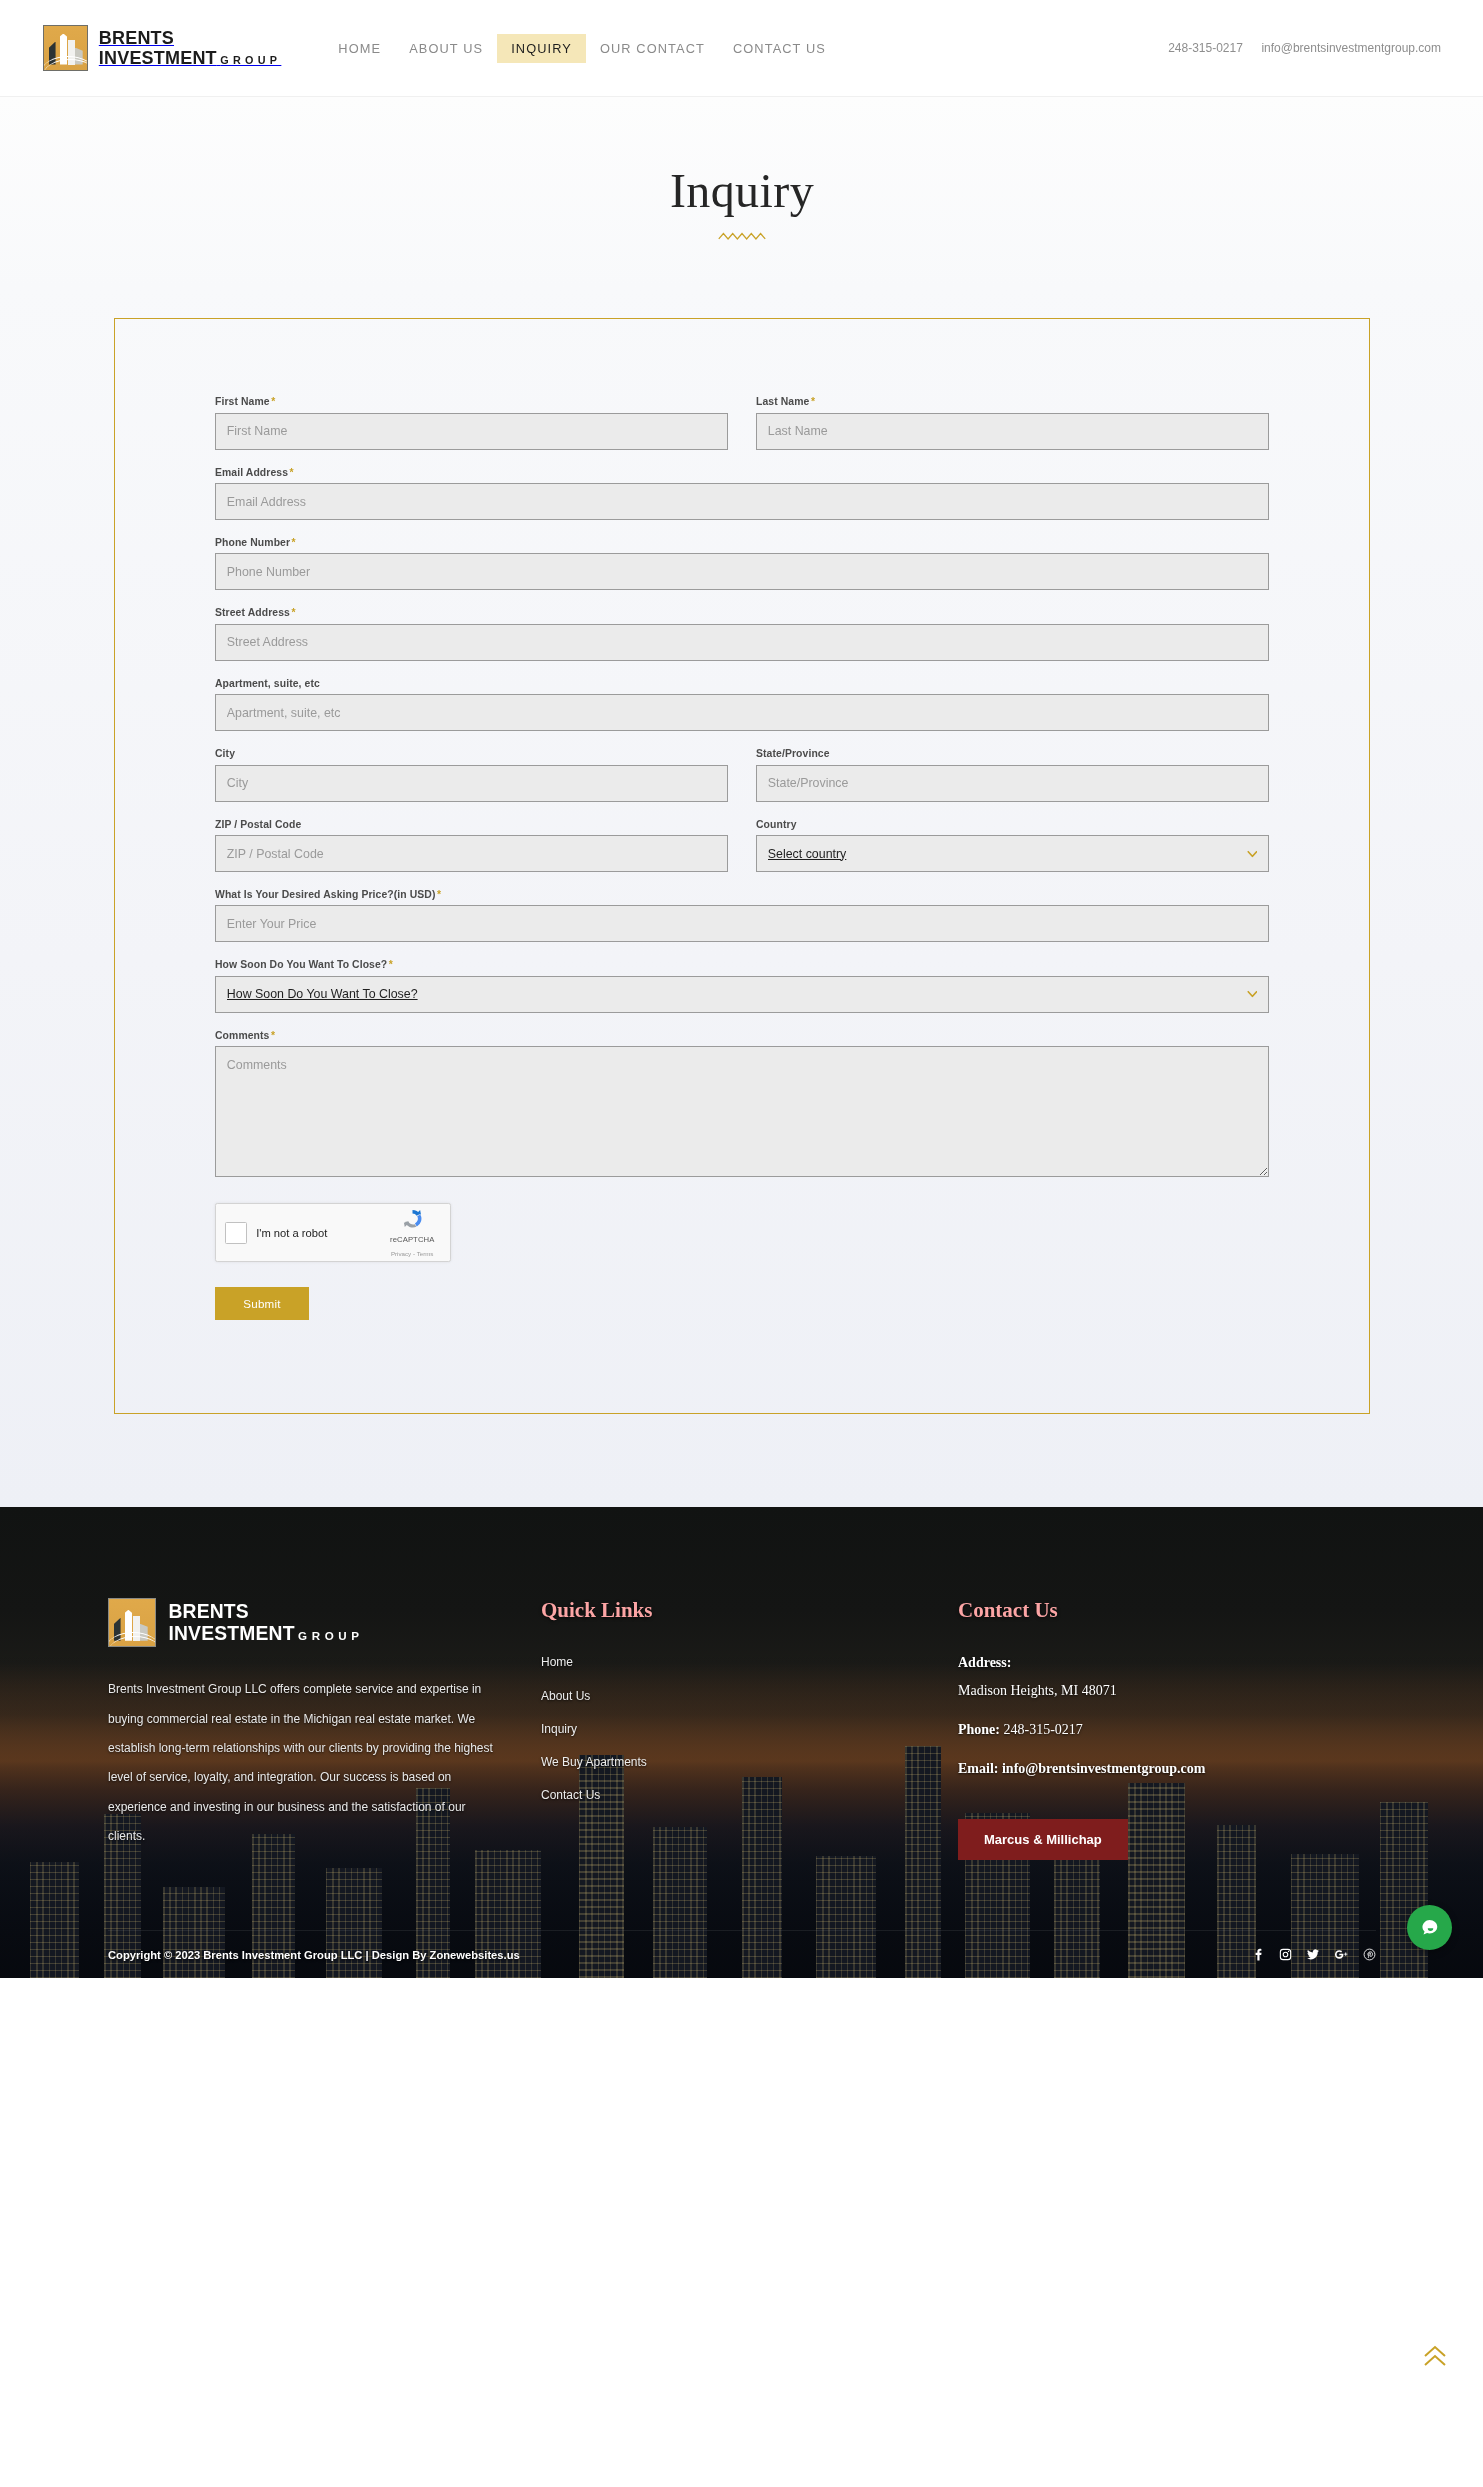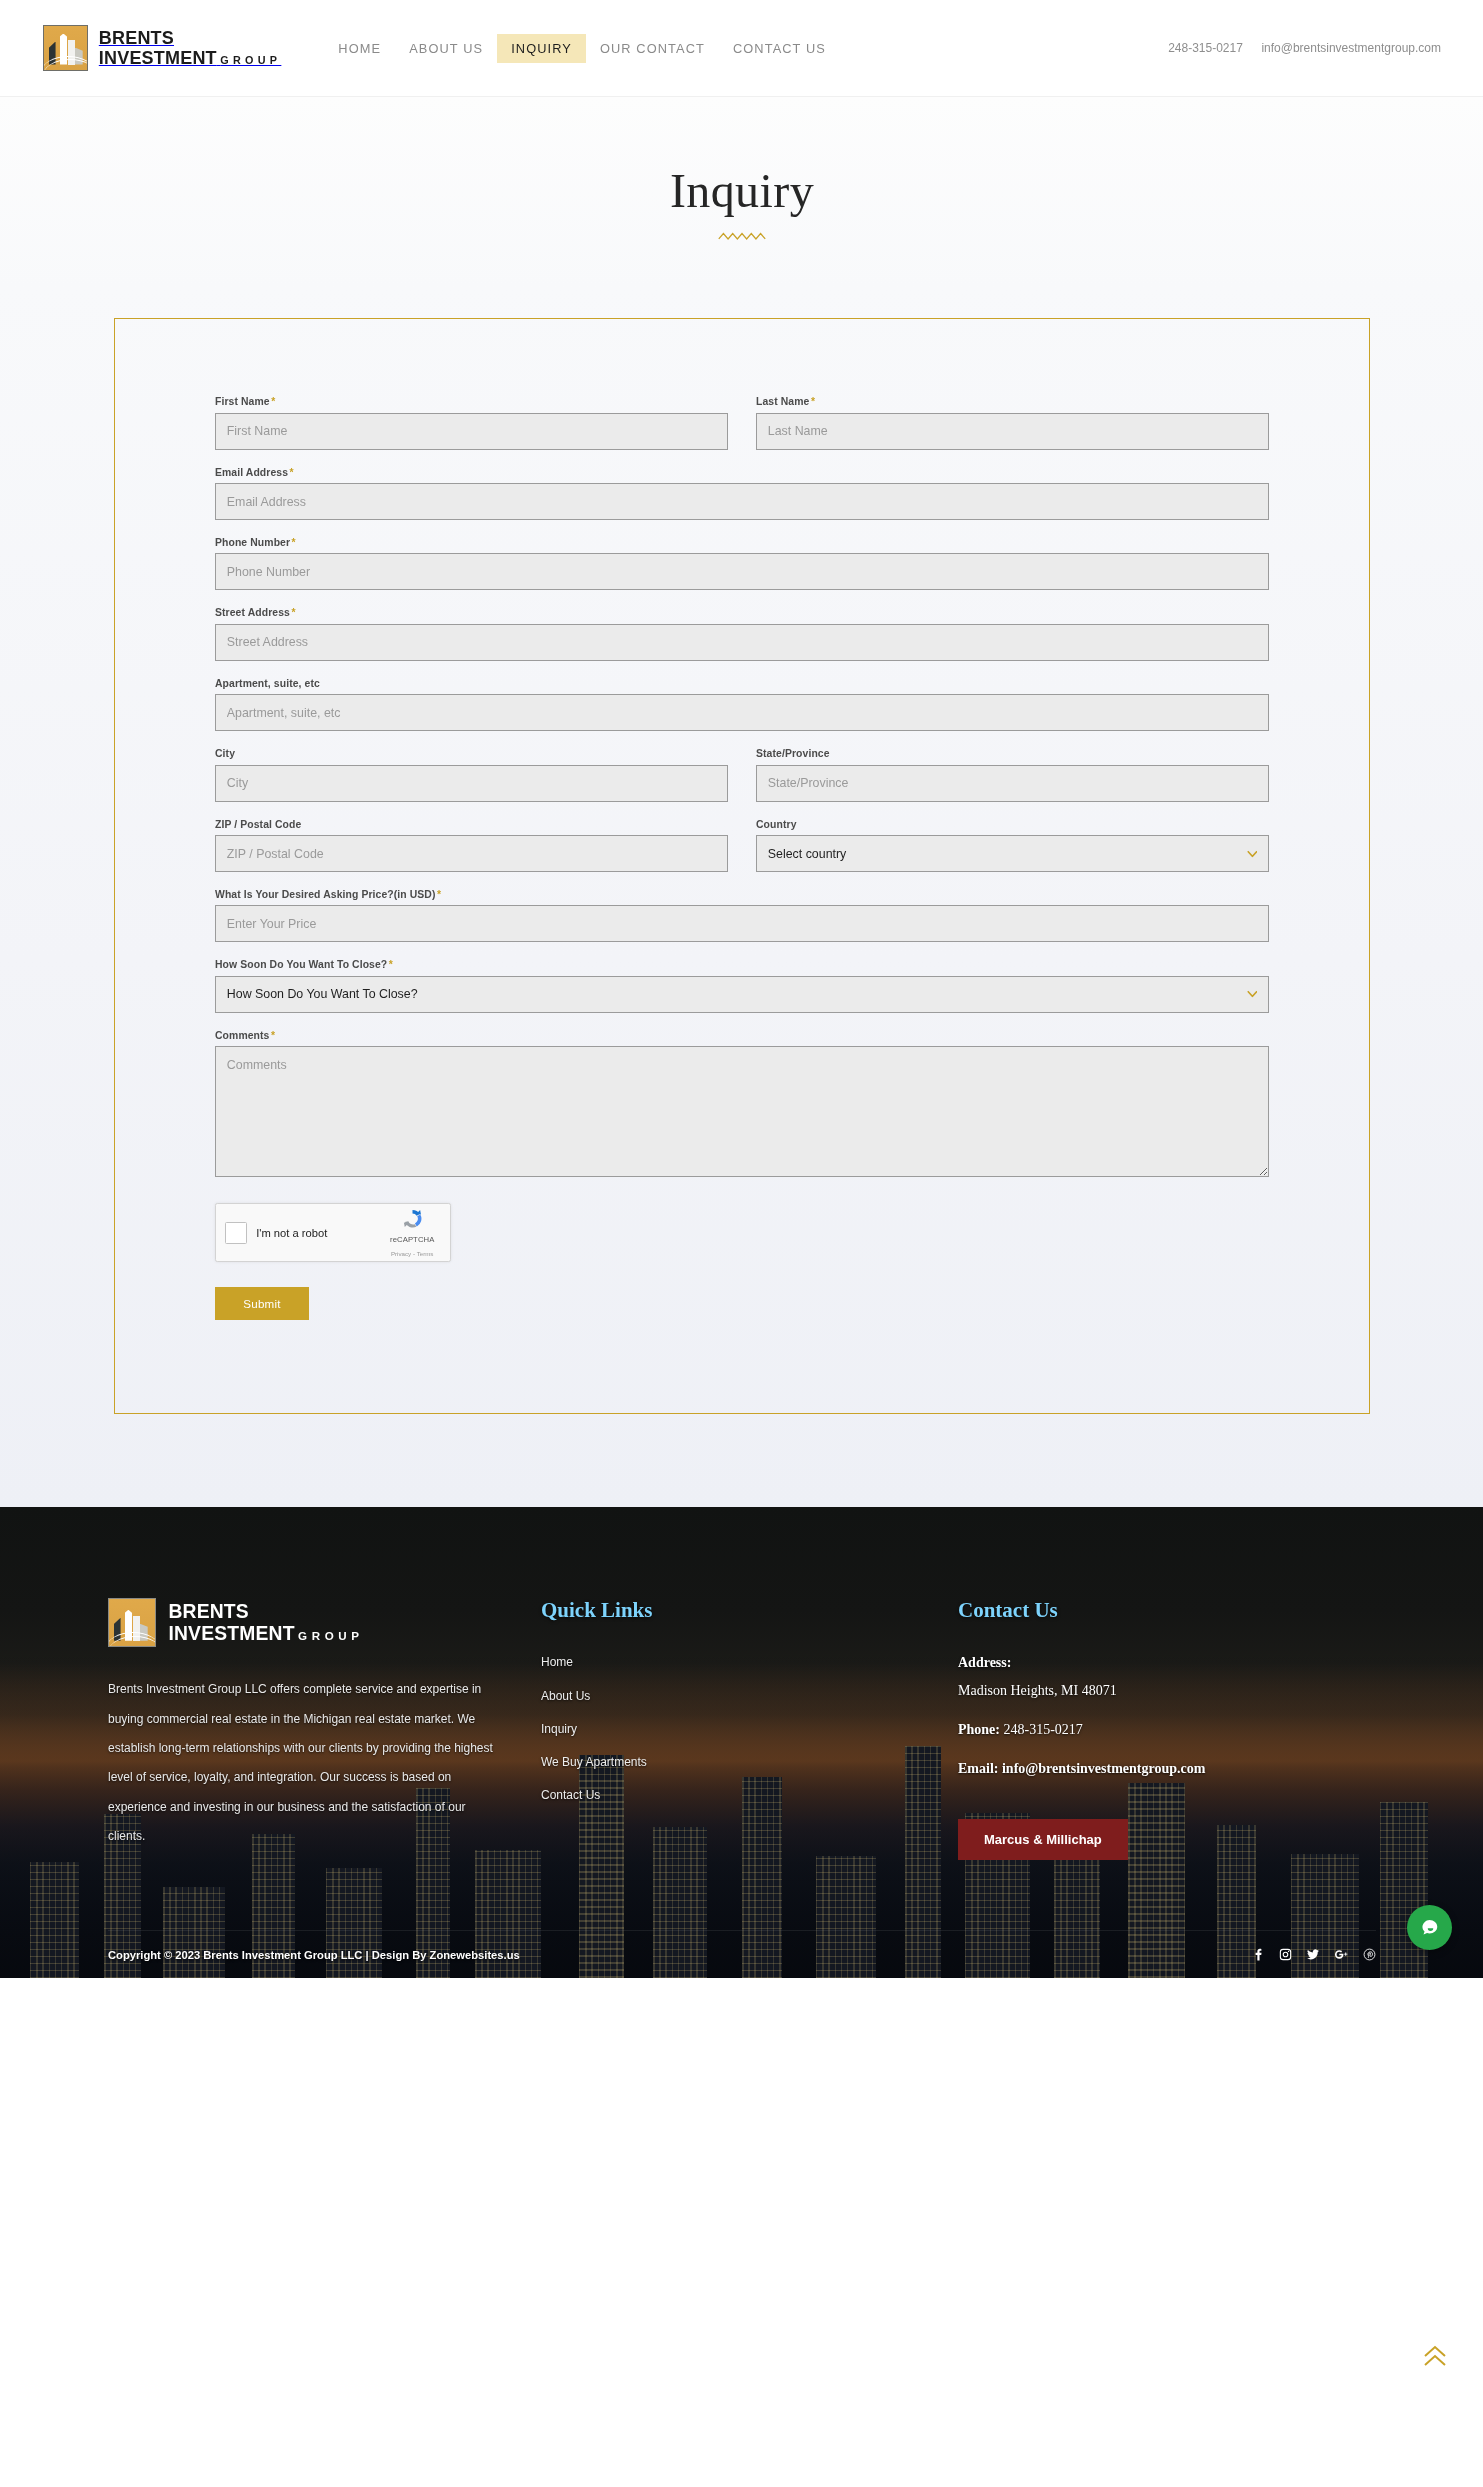--- a/index.html
+++ b/index.html
@@ -115,21 +115,21 @@
   .inp {
     width: 100%; height: 37px;
     background: #ebebeb; border: 0.8px solid #9b9b9b;
     padding: 0 10.8px; font-size: 12.4px; color: #2d2d2d;
     font-family: "Liberation Sans", sans-serif;
     outline: none; border-radius: 0;
   }
   .inp::placeholder { color: #9a9a9a; }
   select.inp {
     appearance: none; -webkit-appearance: none;
-    background-image: none; cursor: pointer; color: #1f1f1f;
+    background-image: none; cursor: pointer; color: #1f1f1f; text-decoration: underline;
   }
   .sel-wrap { position: relative; }
   .sel-wrap .chev {
     position: absolute; right: 11.6px; top: 50%; transform: translateY(-50%);
     pointer-events: none; color: #c9a227; font-size: 11.6px; line-height: 1;
   }
   textarea.inp {
     height: 131px; padding: 9.3px 10.8px; resize: vertical; line-height: 1.4;
   }
 
@@ -202,21 +202,21 @@
   .flogo .brand-mark { width: 48px; height: 49px; border-color: #8a8a84; }
   .flogo .brand-rule { background: #c9a227; width: 124px; }
   .flogo .brand-l1, .flogo .brand-l2 { color: #ffffff; font-size: 19.3px; }
   .flogo .brand-l3 { color: #ffffff; font-size: 11.6px; letter-spacing: 4.6px; }
   .fabout {
     color: #e9e9e9; font-size: 12px; line-height: 2.45; max-width: 396px;
     text-shadow: 0 0.8px 2.3px rgba(0,0,0,0.75);
   }
   .fh {
     font-family: "Liberation Serif", serif; font-weight: 700;
-    font-size: 21px; color: #7dd3fc; margin-bottom: 32px;
+    font-size: 21px; color: #fca5a5; margin-bottom: 32px;
     text-shadow: 0 0.8px 3.1px rgba(0,0,0,0.7);
   }
   .flinks { list-style: none; }
   .flinks li { margin-bottom: 19.3px; }
   .flinks a {
     color: #ededed; font-size: 12px; text-decoration: none;
     text-shadow: 0 0.8px 2.3px rgba(0,0,0,0.75);
   }
   .cline {
     color: #ffffff; font-size: 14px; margin-bottom: 11.6px;

